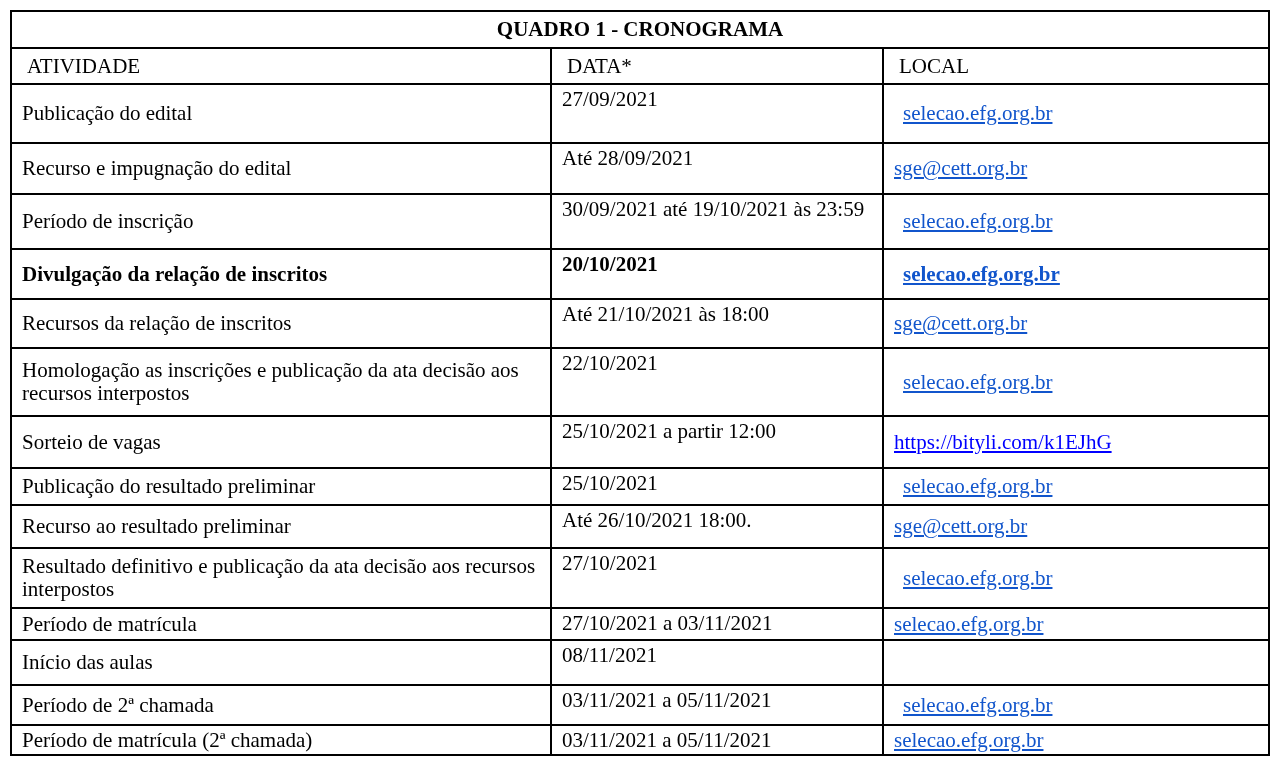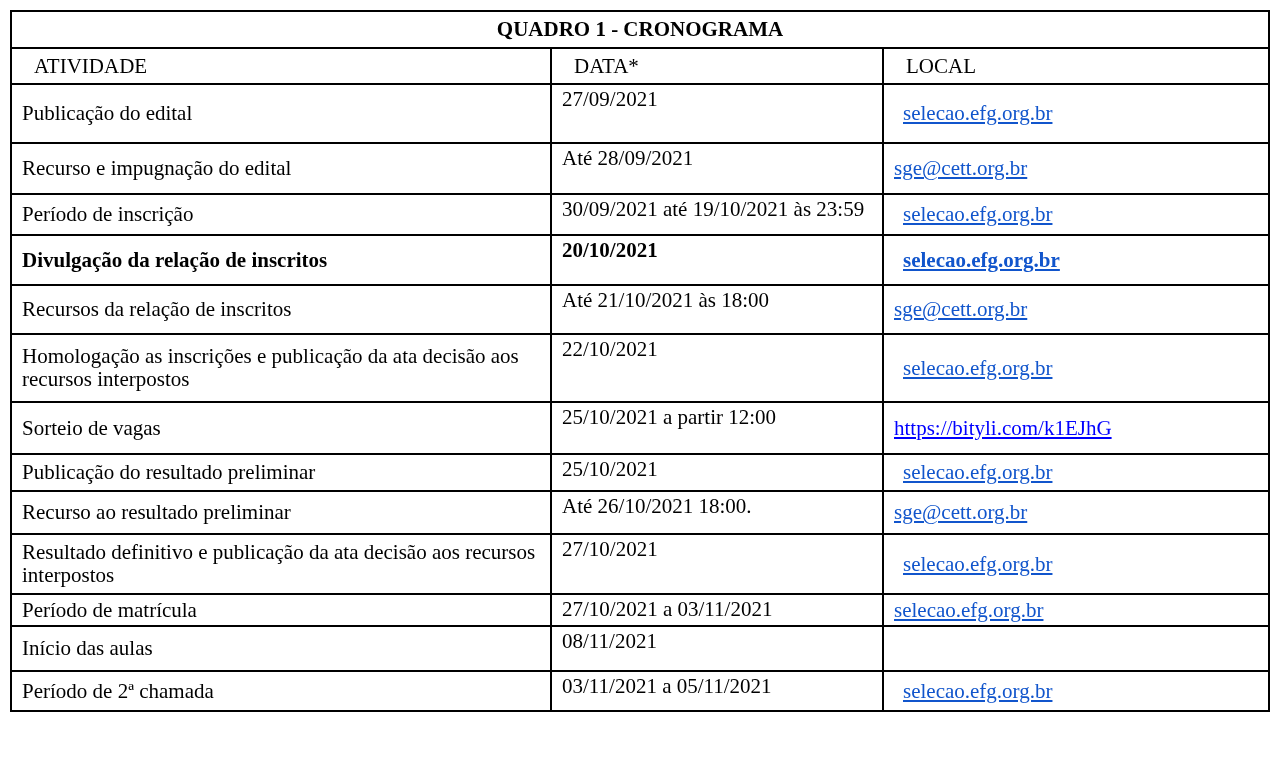--- a/index.html
+++ b/index.html
@@ -35,21 +35,21 @@
   }
   td.title-cell {
     font-weight: bold;
     text-align: center;
     font-size: 21px;
     vertical-align: middle;
     padding: 2px 8px;
   }
   td.header-cell {
     vertical-align: middle;
-    padding: 2px 22px;
+    padding: 2px 15px;
   }
   td.cell { padding: 2px 10px; }
   td.activity { vertical-align: middle; }
   td.date {
     vertical-align: top;
     padding-top: 3px;
     margin-top: 12px;
   }
   td.local { vertical-align: middle; }
   td.local.indent { padding-left: 19px; }
@@ -82,21 +82,21 @@
         <tr style="height: 59px;">
           <td class="cell activity">Publicação do edital</td>
           <td class="cell date">27/09/2021</td>
           <td class="cell local indent"><a style="color: rgb(17, 85, 204);">selecao.efg.org.br</a></td>
         </tr>
         <tr style="height: 51px;">
           <td class="cell activity">Recurso e impugnação do edital</td>
           <td class="cell date">Até 28/09/2021</td>
           <td class="cell local"><a style="color: rgb(17, 85, 204);">sge@cett.org.br</a></td>
         </tr>
-        <tr style="height: 41px;">
+        <tr style="height: 55px;">
           <td class="cell activity">Período de inscrição</td>
           <td class="cell date">30/09/2021 até 19/10/2021 às 23:59</td>
           <td class="cell local indent"><a style="color: rgb(17, 85, 204);">selecao.efg.org.br</a></td>
         </tr>
         <tr style="height: 50px; font-weight: bold;">
           <td class="cell activity">Divulgação da relação de inscritos</td>
           <td class="cell date">20/10/2021</td>
           <td class="cell local indent"><a style="color: rgb(17, 85, 204);">selecao.efg.org.br</a></td>
         </tr>
         <tr style="height: 49px;">
@@ -137,15 +137,20 @@
         <tr style="height: 45px; border-radius: 10px;">
           <td class="cell activity">Início das aulas</td>
           <td class="cell date">08/11/2021</td>
           <td class="cell local"></td>
         </tr>
         <tr style="height: 40px; border-radius: 18px;">
           <td class="cell activity">Período de 2ª chamada</td>
           <td class="cell date">03/11/2021 a 05/11/2021</td>
           <td class="cell local indent"><a style="color: rgb(17, 85, 204);">selecao.efg.org.br</a></td>
         </tr>
+        <tr style="height: 30px;">
+          <td class="cell activity">Período de matrícula (2ª chamada)</td>
+          <td class="cell date">03/11/2021 a 05/11/2021</td>
+          <td class="cell local"><a style="color: rgb(17, 85, 204);">selecao.efg.org.br</a></td>
+        </tr>
       </tbody>
   </table>
 </div>
 
 </body></html>

